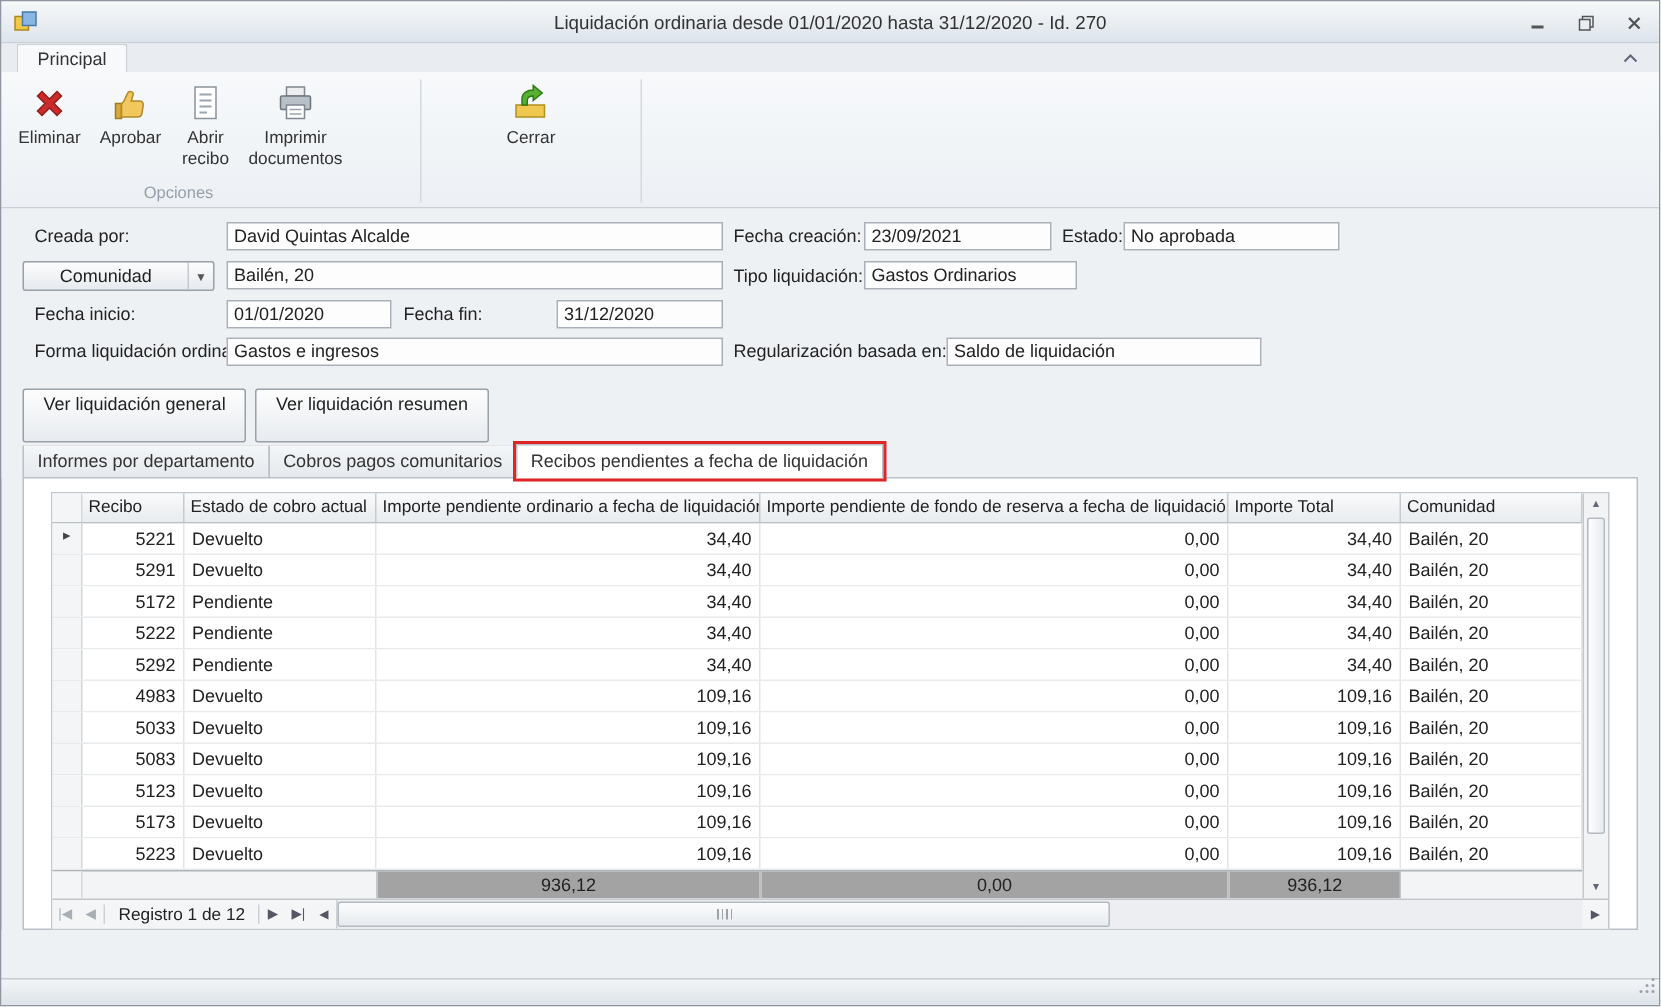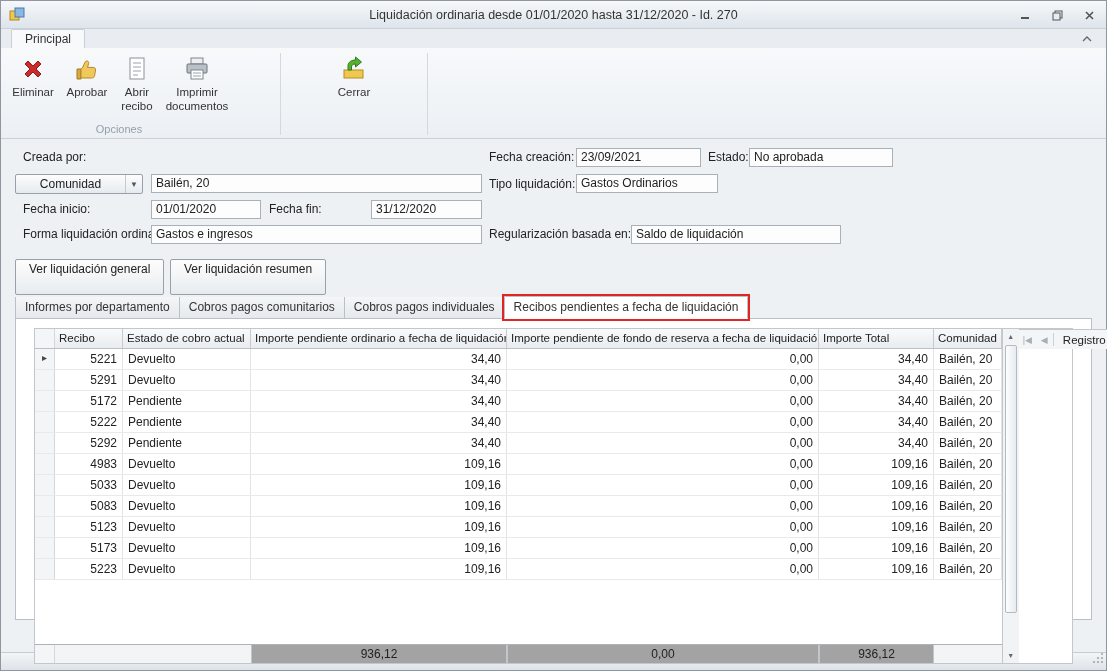--- a/index.html
+++ b/index.html
@@ -88,21 +88,21 @@
     background:linear-gradient(#f4f6f8,#e5e9ed);
     border:1px solid #b9c0c8; margin-right:-1px; white-space:nowrap; cursor:default;
   }
   .tab.active{ background:#fff; border-bottom-color:#fff; position:relative; z-index:3; }
   .tab.highlighted{ outline:2px solid #e02525; outline-offset:0px; }
   
   .panel{
     margin:0 14px; margin-top:-1px; flex:0 0 302px; height:302px;
     background:#fff; border:1px solid #b9c0c8; padding:9px 18px 0; position:relative; z-index:1;
   }
-  .grid{ height:336px; border:1px solid #c2c7cc; display:flex; flex-direction:row; background:#fff; }
+  .grid{ height:292px; border:1px solid #c2c7cc; display:flex; flex-direction:column; background:#fff; }
   .grid-main{ flex:1; display:flex; min-height:0; }
   .gcols{ flex:1; display:flex; flex-direction:column; min-width:0; }
   .ghead{ display:flex; height:20px; flex:0 0 20px; background:linear-gradient(#f9fafb,#e8ecef); border-bottom:1px solid #b9c0c6; }
   .gh{
     border-right:1px solid #c6cbd0; font-size:11.5px; color:#222;
     padding:3px 4px 0; white-space:nowrap; overflow:hidden; cursor:default;
   }
   .gbody{ flex:1; overflow:hidden; }
   .g-row{ display:flex; height:21px; border-bottom:1px solid #e7e9eb; background:#fff; }
   .gc{
@@ -248,20 +248,21 @@
           <span class="rb-label">Cerrar</span>
         </div>
       </div>
       <div class="rb-group-label">&nbsp;</div>
     </div>
     <div class="rb-sep"></div>
   </div>
 
   <div class="form-area">
     <span class="lbl" style="left:22px; top:9px;">Creada por:</span>
+    <span class="fld" style="left:150px; top:9px;  width:331px;">David Quintas Alcalde</span>
     <span class="lbl" style="left:488px; top:9px;">Fecha creación:</span>
     <span class="fld" style="left:575px; top:9px;  width:125px;">23/09/2021</span>
     <span class="lbl" style="left:707px; top:9px;">Estado:</span>
     <span class="fld" style="left:748px; top:9px;  width:144px;">No aprobada</span>
 
     <span class="combo">
       <span class="combo-text">Comunidad</span>
       <span class="combo-arrow">▼</span>
     </span>
     <span class="fld" style="left:150px; top:35px; width:331px;">Bailén, 20</span>
@@ -278,21 +279,20 @@
     <span class="lbl" style="left:488px; top:86px;">Regularización basada en:</span>
     <span class="fld" style="left:630px; top:86px; width:210px;">Saldo de liquidación</span>
 
     <span class="act-btn" style="left:14px;">Ver liquidación general</span>
     <span class="act-btn" style="left:169px;">Ver liquidación resumen</span>
   </div>
 
   <div class="tabstrip">
       <span class="tab"><span class="tab-label">Informes por departamento</span></span>
       <span class="tab"><span class="tab-label">Cobros pagos comunitarios</span></span>
-      <span class="tab"><span class="tab-label">Cobros pagos individuales</span></span>
       <span class="tab active highlighted"><span class="tab-label">Recibos pendientes a fecha de liquidación</span></span>
     </div>
 
   <div class="panel">
     <div class="grid">
       <div class="grid-main">
         <div class="gcols">
           <div class="ghead">
             <span class="gh c-ind"></span>
             <span class="gh c-recibo">Recibo</span>

